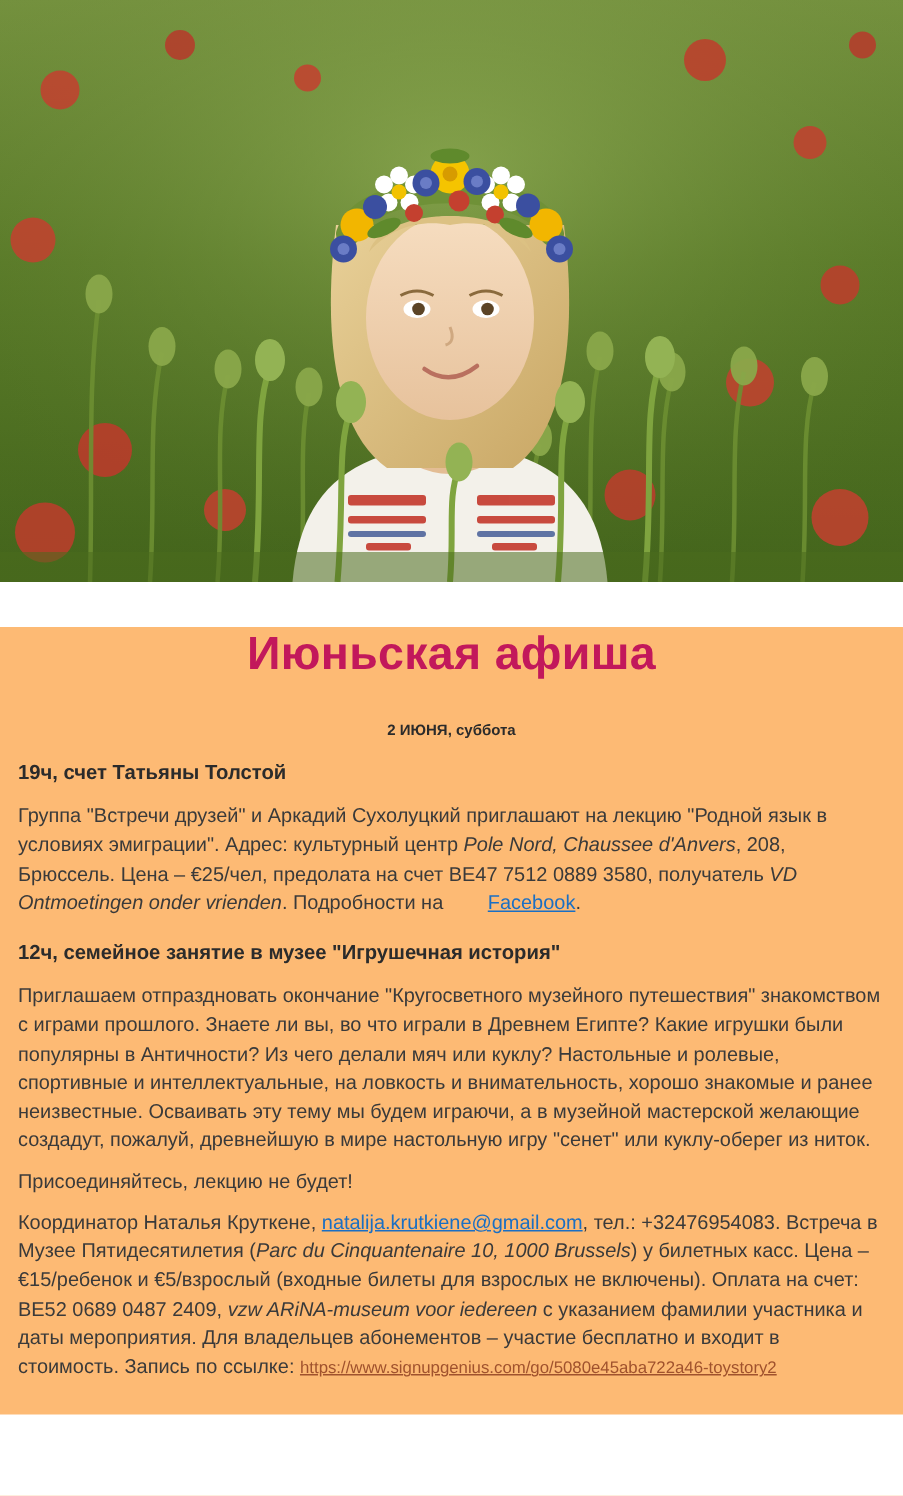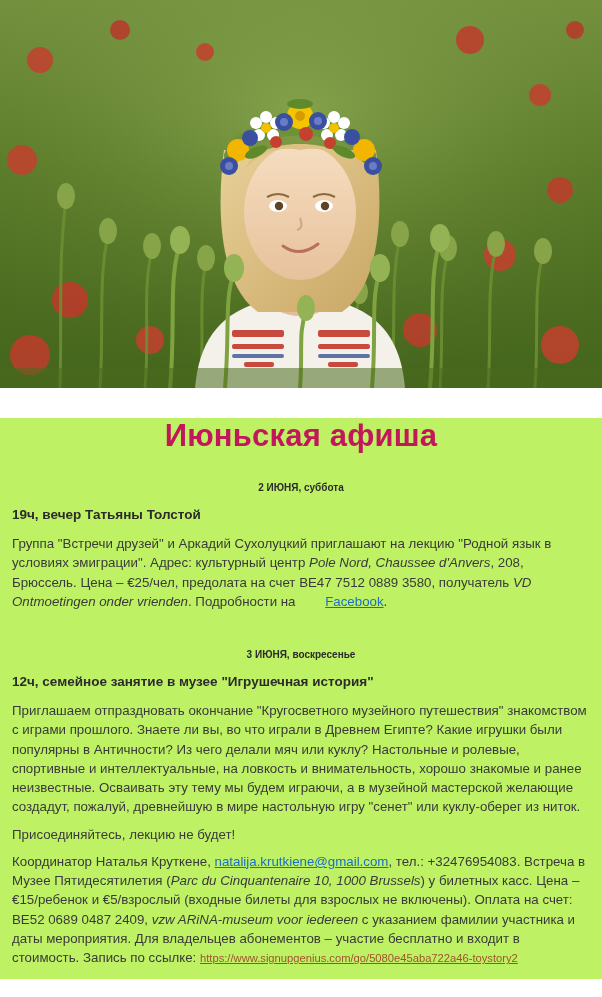--- a/index.html
+++ b/index.html
@@ -24,22 +24,22 @@
     width: 602px;
     height: 388px;
     position: relative;
     overflow: hidden;
     background: #4a6b21;
   }
   .hero svg { display: block; width: 602px; height: 388px; }
 
   
   .content {
-    padding: 0 12px 3px 12px;
-    background: #bef264;
+    padding: 0 12px 14px 12px;
+    background: #fdba74;
   }
   h1.title {
     text-align: center;
     color: #c2185b;
     font-size: 31px;
     font-weight: bold;
     margin: 30px 0 28px 0;
     letter-spacing: 0.2px;
   }
   .date-head {
@@ -256,29 +256,28 @@
 
       <rect x="0" y="368" width="602" height="20" fill="#4a6b1e" opacity="0.55"></rect>
     </svg>
   </div>
 
   <div class="content">
 
     <h1 class="title">Июньская афиша</h1>
 
     <div class="date-head">2 ИЮНЯ, суббота</div>
-    <div class="event-title">19ч, вечер Татьяны Толстой</div>
+    <div class="event-title">19ч, счет Татьяны Толстой</div>
 
     <p class="body">
       <span>Группа "Встречи друзей" и Аркадий Сухолуцкий приглашают на лекцию "Родной язык в условиях эмиграции". Адрес: культурный центр </span><span class="it">Pole Nord, Chaussee d'Anvers</span><span>, 208, Брюссель. Цена – €25/чел, предолата на счет BE47 7512 0889 3580, получатель </span><span class="it">VD Ontmoetingen onder vrienden</span><span>. Подробности на </span><a class="link" href="#">Facebook</a><span>.</span>
     </p>
 
     <div class="spacer-sm"></div>
 
-    <div class="date-head">3 ИЮНЯ, воскресенье</div>
     <div class="event-title">12ч, семейное занятие в музее "Игрушечная история"</div>
 
     <p class="body">
       <span>Приглашаем отпраздновать окончание "Кругосветного музейного путешествия" знакомством с играми прошлого. Знаете ли вы, во что играли в Древнем Египте? Какие игрушки были популярны в Античности? Из чего делали мяч или куклу? Настольные и ролевые, спортивные и интеллектуальные, на ловкость и внимательность, хорошо знакомые и ранее неизвестные. Осваивать эту тему мы будем играючи, а в музейной мастерской желающие создадут, пожалуй, древнейшую в мире настольную игру "сенет" или куклу-оберег из ниток.</span>
     </p>
 
     <p class="body">
       <span>Присоединяйтесь, лекцию не будет!</span>
     </p>
 

